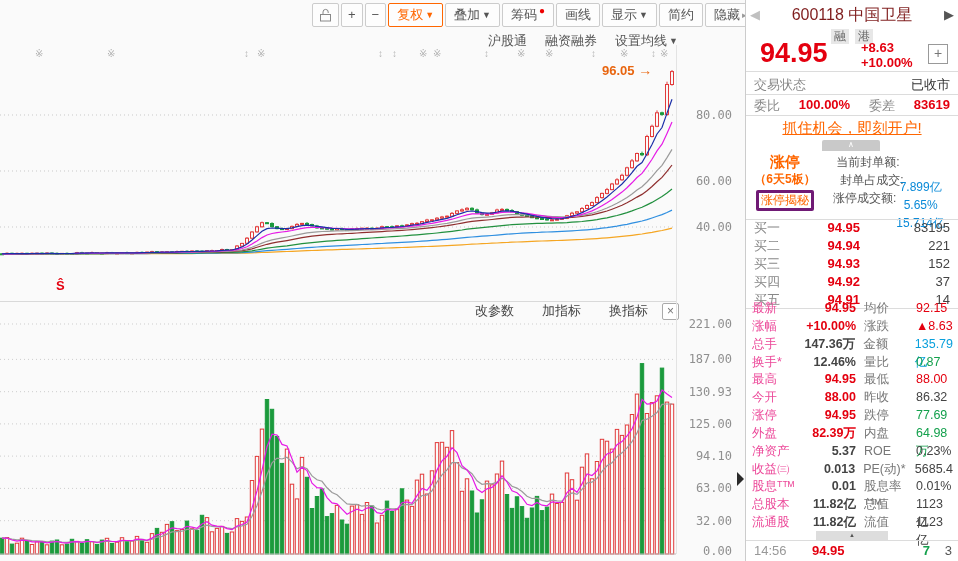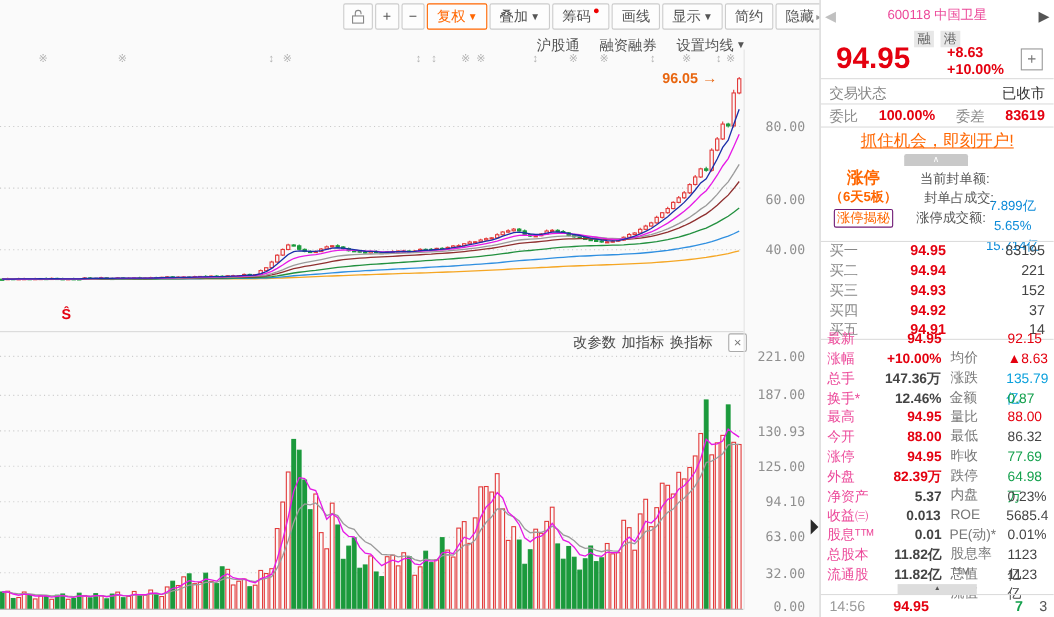--- a/index.html
+++ b/index.html
@@ -27,56 +27,56 @@
   #vol-toolbar{position:absolute;left:0;top:302px;width:679px;display:flex;justify-content:flex-end;
                align-items:center;gap:14px;font-size:13px;color:#444;}
   #vol-toolbar .vlink{cursor:pointer;}
   #vol-close{width:15px;height:15px;border:1px solid #aaa;border-radius:2px;background:#fff;color:#777;
              font-size:12px;line-height:14px;text-align:center;cursor:pointer;}
   #splitter{position:absolute;left:737px;top:472px;width:0;height:0;border-top:7px solid transparent;
             border-bottom:7px solid transparent;border-left:7px solid #2a2a2a;}
   
   #panel{position:absolute;left:745px;top:0;width:213px;height:561px;background:#fff;border-left:1px solid #ccc;box-sizing:border-box;}
   #panel .pdiv{position:absolute;left:0;width:100%;height:1px;background:#dcdcdc;}
-  #title-row{position:absolute;top:5px;left:0;width:100%;text-align:center;font-size:12px;color:#ec4899;}
+  #title-row{position:absolute;top:5px;left:0;width:100%;text-align:center;font-size:16px;color:#7f1d1d;}
   .nav-arrow{position:absolute;top:7px;font-size:13px;cursor:pointer;}
   #prev-arrow{left:4px;color:#c0c0c0;}
   #next-arrow{right:4px;color:#555;}
   #badge-row{position:absolute;top:26px;left:0;width:100%;text-align:center;}
   .badge{display:inline-block;background:#e7e7e7;color:#666;font-size:12px;padding:0 3px;margin:0 3px;line-height:15px;}
   #price-big{position:absolute;top:38px;left:14px;font-size:27px;font-weight:bold;color:#e4000f;}
   #chg-block{position:absolute;top:40px;left:115px;font-size:13px;font-weight:bold;color:#e4000f;line-height:15px;}
   #plus-btn{position:absolute;top:44px;right:10px;width:18px;height:18px;border:1px solid #999;color:#777;
             font-size:14px;line-height:16px;text-align:center;cursor:pointer;}
   .rowline{position:absolute;left:8px;right:8px;display:flex;justify-content:space-between;font-size:13px;}
   .lab{color:#888;}
   .red{color:#e4000f;font-weight:bold;}
   #ad-link{position:absolute;top:119px;left:0;width:100%;text-align:center;font-size:15px;color:#f60;
            text-decoration:underline;cursor:pointer;}
   #collapse-tab{position:absolute;top:140px;left:76px;width:58px;height:11px;background:#c9c9c9;
                 border-radius:2px 2px 0 0;text-align:center;color:#fff;font-size:8px;line-height:10px;cursor:pointer;}
   #limit-left{position:absolute;top:153px;left:0;width:78px;text-align:center;}
   #limit-title{color:#f60;font-weight:bold;font-size:15px;line-height:18px;}
   #limit-sub{color:#f60;font-weight:bold;font-size:12px;line-height:17px;}
-  #limit-btn{display:inline-block;margin-top:2px;border:1px solid #701a75;border-radius:2px;color:#f60;
+  #limit-btn{display:inline-block;margin-top:2px;border:3px solid #701a75;border-radius:2px;color:#f60;
              font-size:12px;padding:0 2px;line-height:15px;cursor:pointer;}
   #limit-rows{position:absolute;top:153px;left:78px;right:4px;font-size:12px;}
   .lrow{display:flex;justify-content:center;height:18px;line-height:18px;}
   .lrow .ll{color:#555;}
   .lrow .lv{color:#0a8ad8;margin-top:25px;}
   #bids{position:absolute;top:219px;left:8px;right:8px;font-size:13px;}
   .bidrow{display:flex;height:18px;line-height:18px;}
   .bidrow .bl{width:42px;color:#888;}
   .bidrow .bp{width:64px;text-align:right;color:#e4000f;font-weight:bold;}
   .bidrow .bv{flex:1;text-align:right;color:#444;}
   #stats{position:absolute;top:300px;left:6px;right:5px;font-size:12.5px;}
   .srow{display:flex;height:17.85px;line-height:17.85px;}
   .srow .sl1{width:52px;color:#ec4899;}
   .srow .sv1{width:52px;text-align:right;font-weight:bold;}
-  .srow .sl2{width:52px;padding-left:8px;color:#777;margin-top:17px;}
+  .srow .sl2{width:52px;padding-left:8px;color:#777;}
   .srow .sv2{flex:1;text-align:left;font-weight:normal;}
   .c-r{color:#e4000f;} .c-g{color:#13a04c;} .c-b{color:#0aa0dc;} .c-d{color:#444;}
   #scroll-tab{position:absolute;top:531px;left:70px;width:72px;height:9px;background:#ddd;text-align:center;
               color:#555;font-size:6px;line-height:8px;cursor:pointer;}
   #footer-row{position:absolute;top:542px;left:8px;right:6px;display:flex;font-size:13px;line-height:18px;}
   #footer-time{color:#999;width:58px;}
   #footer-price{color:#e4000f;font-weight:bold;width:70px;}
   #footer-a{flex:1;text-align:right;color:#13a04c;font-weight:bold;}
   #footer-b{width:22px;text-align:right;color:#555;}
   svg{position:absolute;left:0;display:block;}
@@ -449,21 +449,21 @@
 
     <div id="main-axis-labels">
         <div class="axis-label" style="top: 108px;">80.00</div>
         <div class="axis-label" style="top: 164px; margin-top: 10px;">60.00</div>
         <div class="axis-label" style="top: 220px;">40.00</div>
       </div>
 
     <div class="hdiv" style="top:301px"></div>
 
     <div id="vol-toolbar">
-      <span id="vt-links" style="display:flex;gap:5px">
+      <span id="vt-links" style="display:flex;gap:28px">
           <span class="vlink">改参数</span>
           <span class="vlink">加指标</span>
           <span class="vlink">换指标</span>
         </span>
       <span id="vol-close">×</span>
     </div>
 
     <svg id="volsvg" style="top:318px" width="676" height="240" viewBox="0 0 676 240">
         <line x1="0" y1="6.0" x2="676" y2="6.0" stroke="#cdcdcd" stroke-width="1" stroke-dasharray="1,3"></line>
         <line x1="0" y1="41.4" x2="676" y2="41.4" stroke="#cdcdcd" stroke-width="1" stroke-dasharray="1,3"></line>

